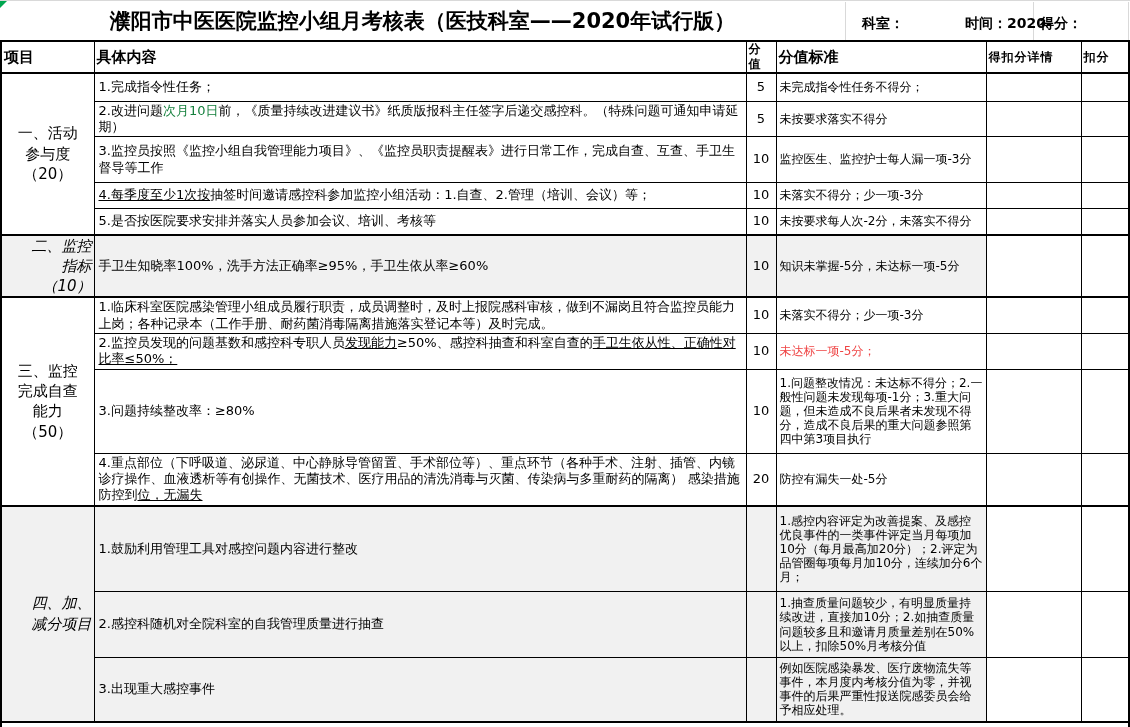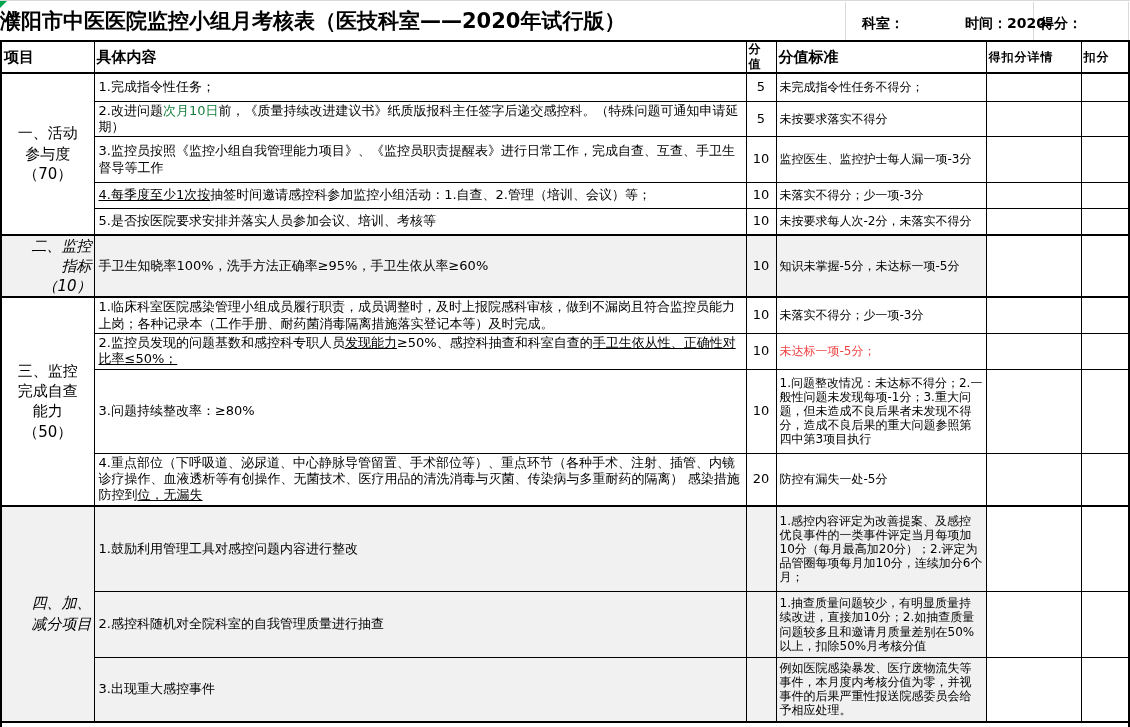--- a/index.html
+++ b/index.html
@@ -8,21 +8,21 @@
     width:1130px; height:727px; overflow:hidden;
     font-family:"DejaVu Sans","Liberation Sans",sans-serif;
     color:#000;
   }
   .page { position:relative; width:1130px; height:727px; background:#fff; }
 
   
   .titlebar { position:relative; width:1130px; height:40px; border-top:1px solid #d9d9d9; background:#fff; }
   .title-main {
     position:absolute; left:0; top:0; width:845px; height:40px;
-    line-height:40px; font-size:21px; font-weight:bold;
+    line-height:40px; text-align:center; font-size:21px; font-weight:bold;
     white-space:nowrap;
   }
   .t-field { position:absolute; top:0; height:40px; line-height:44px; font-size:14px; font-weight:bold; white-space:nowrap; }
   .f-dept  { left:862px; }
   .f-time  { left:917px;margin-left:48px; }
   .f-score { left:1040px; }
   .gl { position:absolute; top:1px; bottom:0; width:1px; background:#d9d9d9; }
   .gl1 { left:845px; } .gl2 { left:1033px; } .gl3 { left:1128px; }
   .corner-marker {
     position:absolute; left:0; top:0; width:0; height:0;
@@ -100,21 +100,21 @@
         <th class="h-big">分值标准</th>
         <th class="h-small">得扣分详情</th>
         <th class="h-small">扣分</th>
       </tr>
     </thead>
     <tbody>
         <tr class="section-start" style="height: 28px;">
           <td class="proj" rowspan="5">
             <div>一、活动</div>
             <div>参与度</div>
-            <div>（70）</div>
+            <div>（20）</div>
           </td>
           <td class="cellc"><span>1.完成指令性任务；</span></td>
           <td class="score">5</td>
           <td class="std"><span>未完成指令性任务不得分；</span></td>
           <td class="fill"></td>
           <td class="fill"></td>
         </tr>
         <tr style="height: 28px;">
           <td class="cellc"><span>2.改进问题</span><span class="t-red">次月10日</span><span>前，《质量持续改进建议书》纸质版报科主任签字后递交感控科。（特殊问题可通知申请延期）</span></td>
           <td class="score">5</td>

